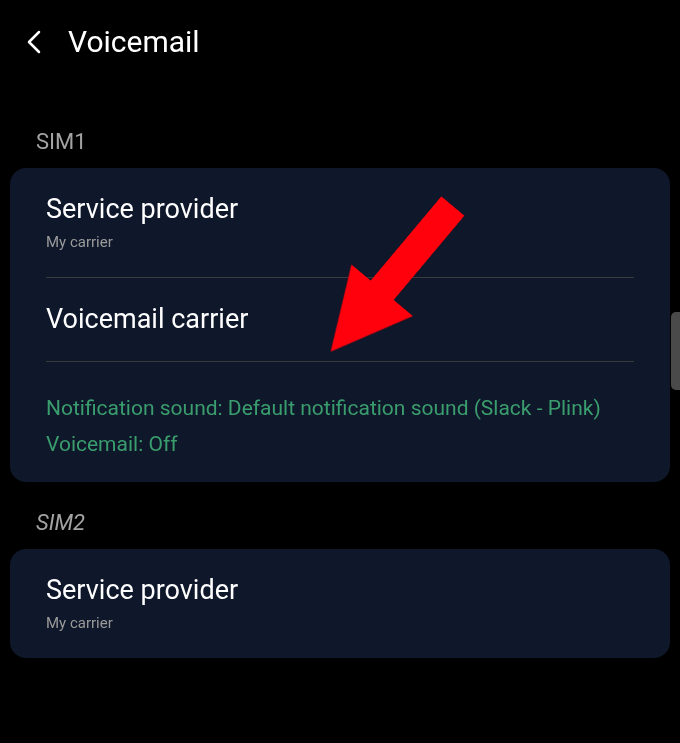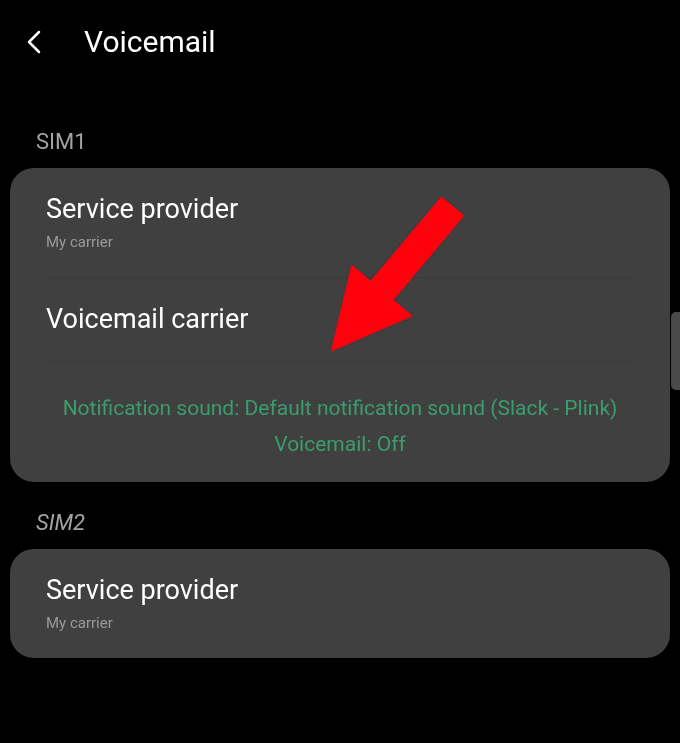--- a/index.html
+++ b/index.html
@@ -13,21 +13,21 @@
       background: #000000;
       font-family: -apple-system, BlinkMacSystemFont, "Segoe UI", Roboto, sans-serif;
       color: #ffffff;
       overflow: hidden;
       position: relative;
     }
     .header {
       display: flex;
       align-items: center;
       padding: 24px 20px 20px 20px;
-      gap: 36px;
+      gap: 20px;
     }
     .back-icon {
       width: 28px;
       height: 28px;
       display: flex;
       align-items: center;
       justify-content: center;
       cursor: pointer;
     }
     .back-icon svg {
@@ -48,22 +48,22 @@
       font-size: 22px;
       color: #a3a3a3;
       padding: 50px 36px 14px 36px;
       font-weight: 400;
     }
     .section-label.sim2 {
       padding-top: 28px;
       font-style: italic;
     }
     .card {
-      background: #404040;
-      border-radius: 24px;
+      background: #0f172a;
+      border-radius: 16px;
       margin: 0 10px;
       padding: 0 36px;
     }
     .list-item {
       padding: 24px 0;
       cursor: pointer;
     }
     .list-item.with-divider {
       border-bottom: 1px solid #3a3a3a;
     }
@@ -77,21 +77,20 @@
       font-size: 15px;
       color: #9a9a9a;
       margin-top: 6px;
       line-height: 1.3;
     }
     .item-subtitle-green {
       font-size: 21px;
       color: #3a9d6d;
       margin-top: 8px;
       line-height: 1.35;
-      text-align: center;
     }
     .arrow-annotation {
       position: absolute;
       top: 165px;
       left: 285px;
       pointer-events: none;
     }
     .scrollbar-hint {
       position: absolute;
       right: 0;

